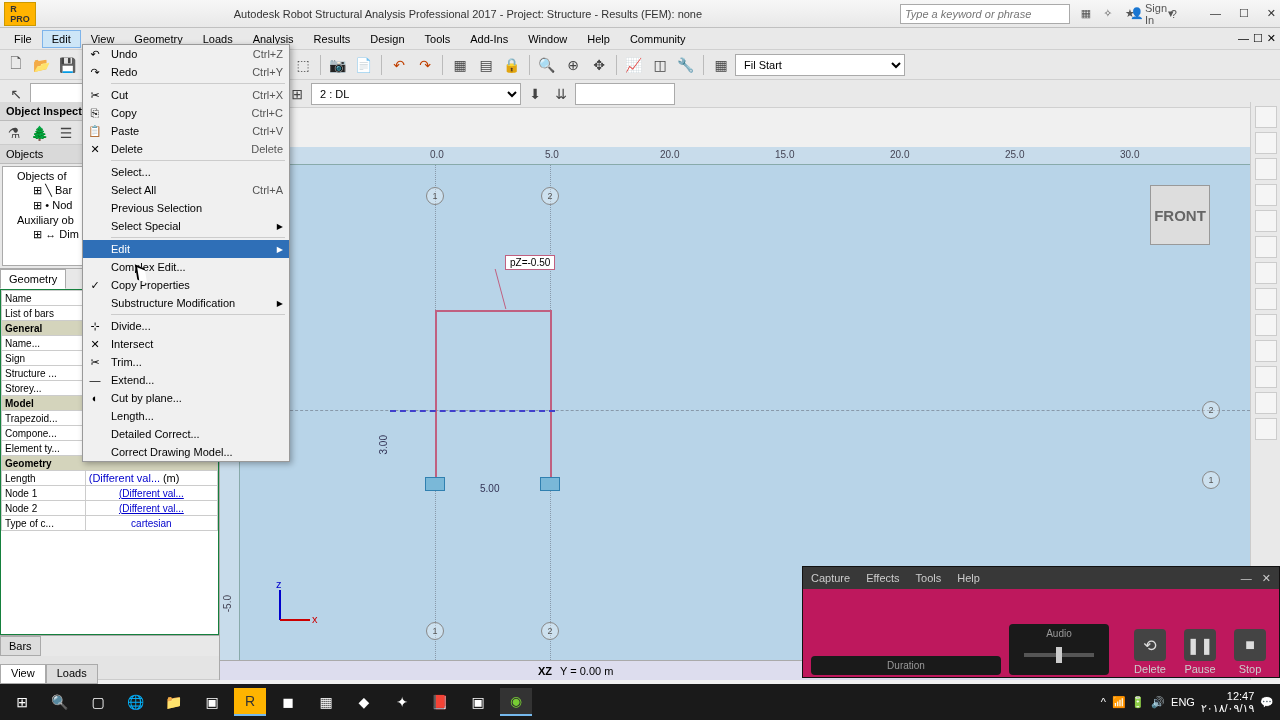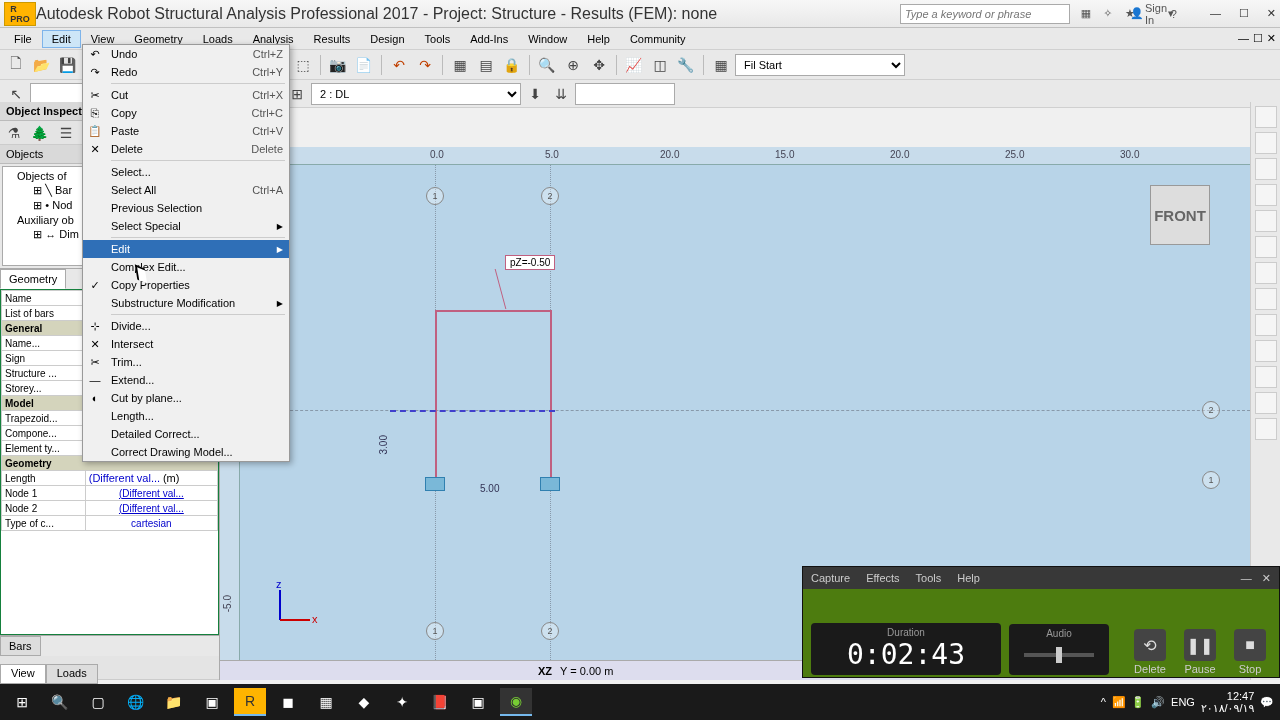--- a/index.html
+++ b/index.html
@@ -1,21 +1,21 @@
 <!DOCTYPE html>
 <html><head>
 <meta charset="utf-8">
 <style>
 * { box-sizing: border-box; margin: 0; padding: 0; font-family: "Segoe UI", Tahoma, sans-serif; font-size: 11px; }
 body { width: 1280px; height: 720px; overflow: hidden; background: #f0f0f0; position: relative; }
 
 
 .titlebar { height: 28px; background: linear-gradient(#f7f7f7,#e8e8e8); display: flex; align-items: center; border-bottom: 1px solid #c0c0c0; padding: 0 4px; }
 .app-icon { width: 32px; height: 24px; background: #ffb400; display:flex; align-items:center; justify-content:center; font-weight:bold; color:#333; border:1px solid #c90; font-size:9px;}
-.title-text { flex: 1; text-align: left; color: #333; font-size: 16px; }
+.title-text { flex: 1; text-align: center; color: #333; font-size: 11px; }
 .title-search { width: 170px; height: 20px; border: 1px solid #aaa; padding: 0 4px; font-style: italic; color: #888; background:#fff;}
 .title-icons { display: flex; gap: 6px; margin: 0 8px; align-items:center;}
 .title-icons span { width: 16px; height: 16px; display:flex; align-items:center; justify-content:center; color:#555;}
 .signin { display:flex; align-items:center; gap:4px; color:#333; }
 .winbtns { display:flex; gap:18px; margin-left:20px; font-size:14px; color:#333;}
 .winbtns span{cursor:pointer;}
 
 
 .menubar { height: 22px; background: #e9e9e9; display: flex; align-items: center; padding: 0 4px; border-bottom:1px solid #d0d0d0; position:relative;}
 .menuitem { padding: 3px 10px; cursor: pointer; }
@@ -76,21 +76,21 @@
 
 .dropdown{position:absolute; left:82px; top:44px; width:208px; background:#f0f0f0; border:1px solid #999; box-shadow:2px 2px 6px rgba(0,0,0,0.3); z-index:100;}
 .dd-item{display:flex; align-items:center; padding:3px 6px 3px 28px; position:relative; cursor:pointer;}
 .dd-item.highlighted{background:#2f6fb7; color:#fff;}
 .dd-item .icon{position:absolute; left:4px; width:16px; height:16px; display:flex; align-items:center; justify-content:center; font-size:11px;}
 .dd-item .shortcut{margin-left:auto; color:#555;}
 .dd-item .arrow{margin-left:auto; font-size:8px;}
 .dd-sep{height:1px; background:#ccc; margin:2px 4px 2px 28px;}
 
 
-.capture{position:absolute; right:0; bottom:42px; width:478px; height:112px; background:#4d7c0f; color:#ccc; border:1px solid #111;}
+.capture{position:absolute; right:0; bottom:42px; width:478px; height:112px; background:#be185d; color:#ccc; border:1px solid #111;}
 .cap-menu{height:22px; background:#383838; display:flex; align-items:center; padding:0 8px; gap:16px; font-size:11px;}
 .cap-menu .right{margin-left:auto; display:flex; gap:10px;}
 .cap-body{display:flex; height:90px; align-items:flex-end; padding:4px 8px; gap:8px;}
 .cap-panel{background:#1a1a1a; border-radius:4px; padding:4px 8px; text-align:center;}
 .cap-dur{font-size:28px; color:#fff; font-family:monospace;}
 .cap-label{font-size:10px; color:#999;}
 .cap-btns{display:flex; gap:8px; margin-left:auto;}
 .cap-btn{display:flex; flex-direction:column; align-items:center; gap:2px; width:42px;}
 .cap-btn .ico{width:32px; height:32px; background:#444; border-radius:4px; display:flex; align-items:center; justify-content:center; font-size:16px; color:#ddd;}
 
@@ -482,21 +482,20 @@
     <span>Tools</span>
     <span>Help</span>
     <div class="right">
       <span>—</span>
       <span>✕</span>
     </div>
   </div>
   <div class="cap-body">
     <div class="cap-panel" style="width:190px">
       <div class="cap-label">Duration</div>
-      <div class="cap-dur">0:02:43</div>
     </div>
     <div class="cap-panel" style="width:100px">
       <div class="cap-label">Audio</div>
       <div style="height:32px; display:flex; align-items:center; justify-content:center;">
         <div style="width:70px; height:4px; background:#555; position:relative;">
             <div style="position:absolute; left:32px; top:-6px; width:6px; height:16px; background:#ccc;"></div>
           </div>
       </div>
     </div>
     <div class="cap-btns">

